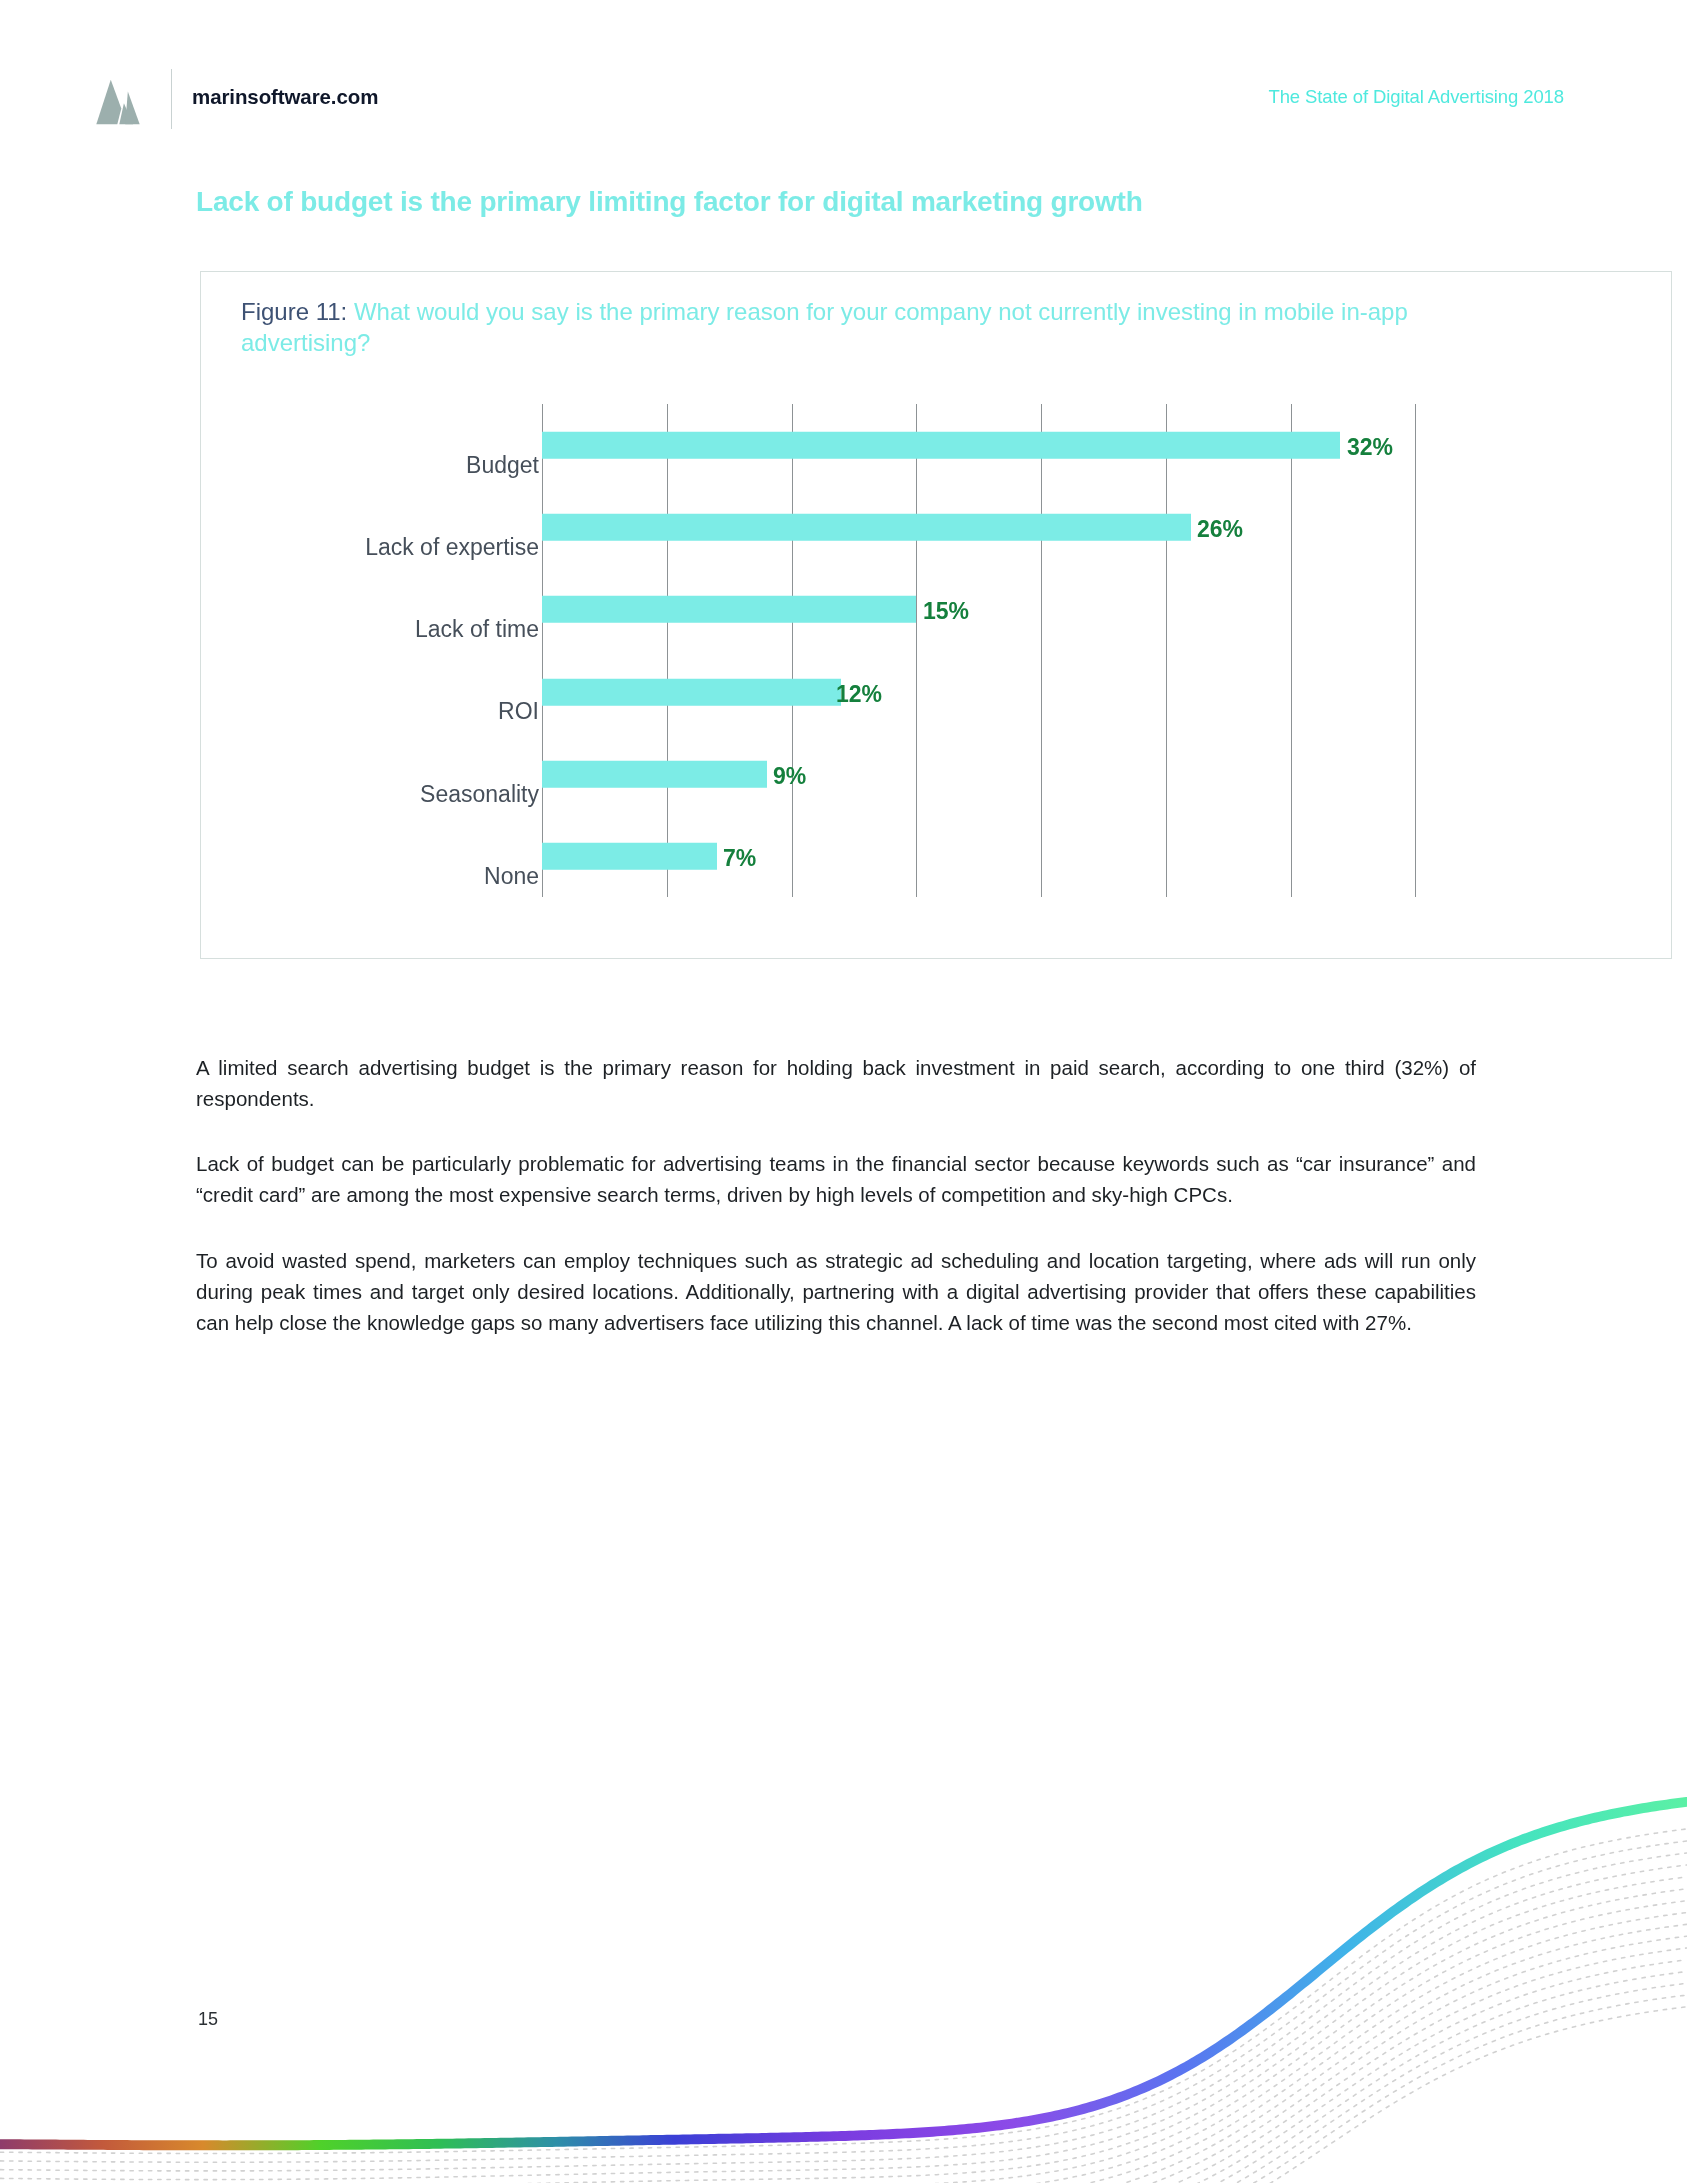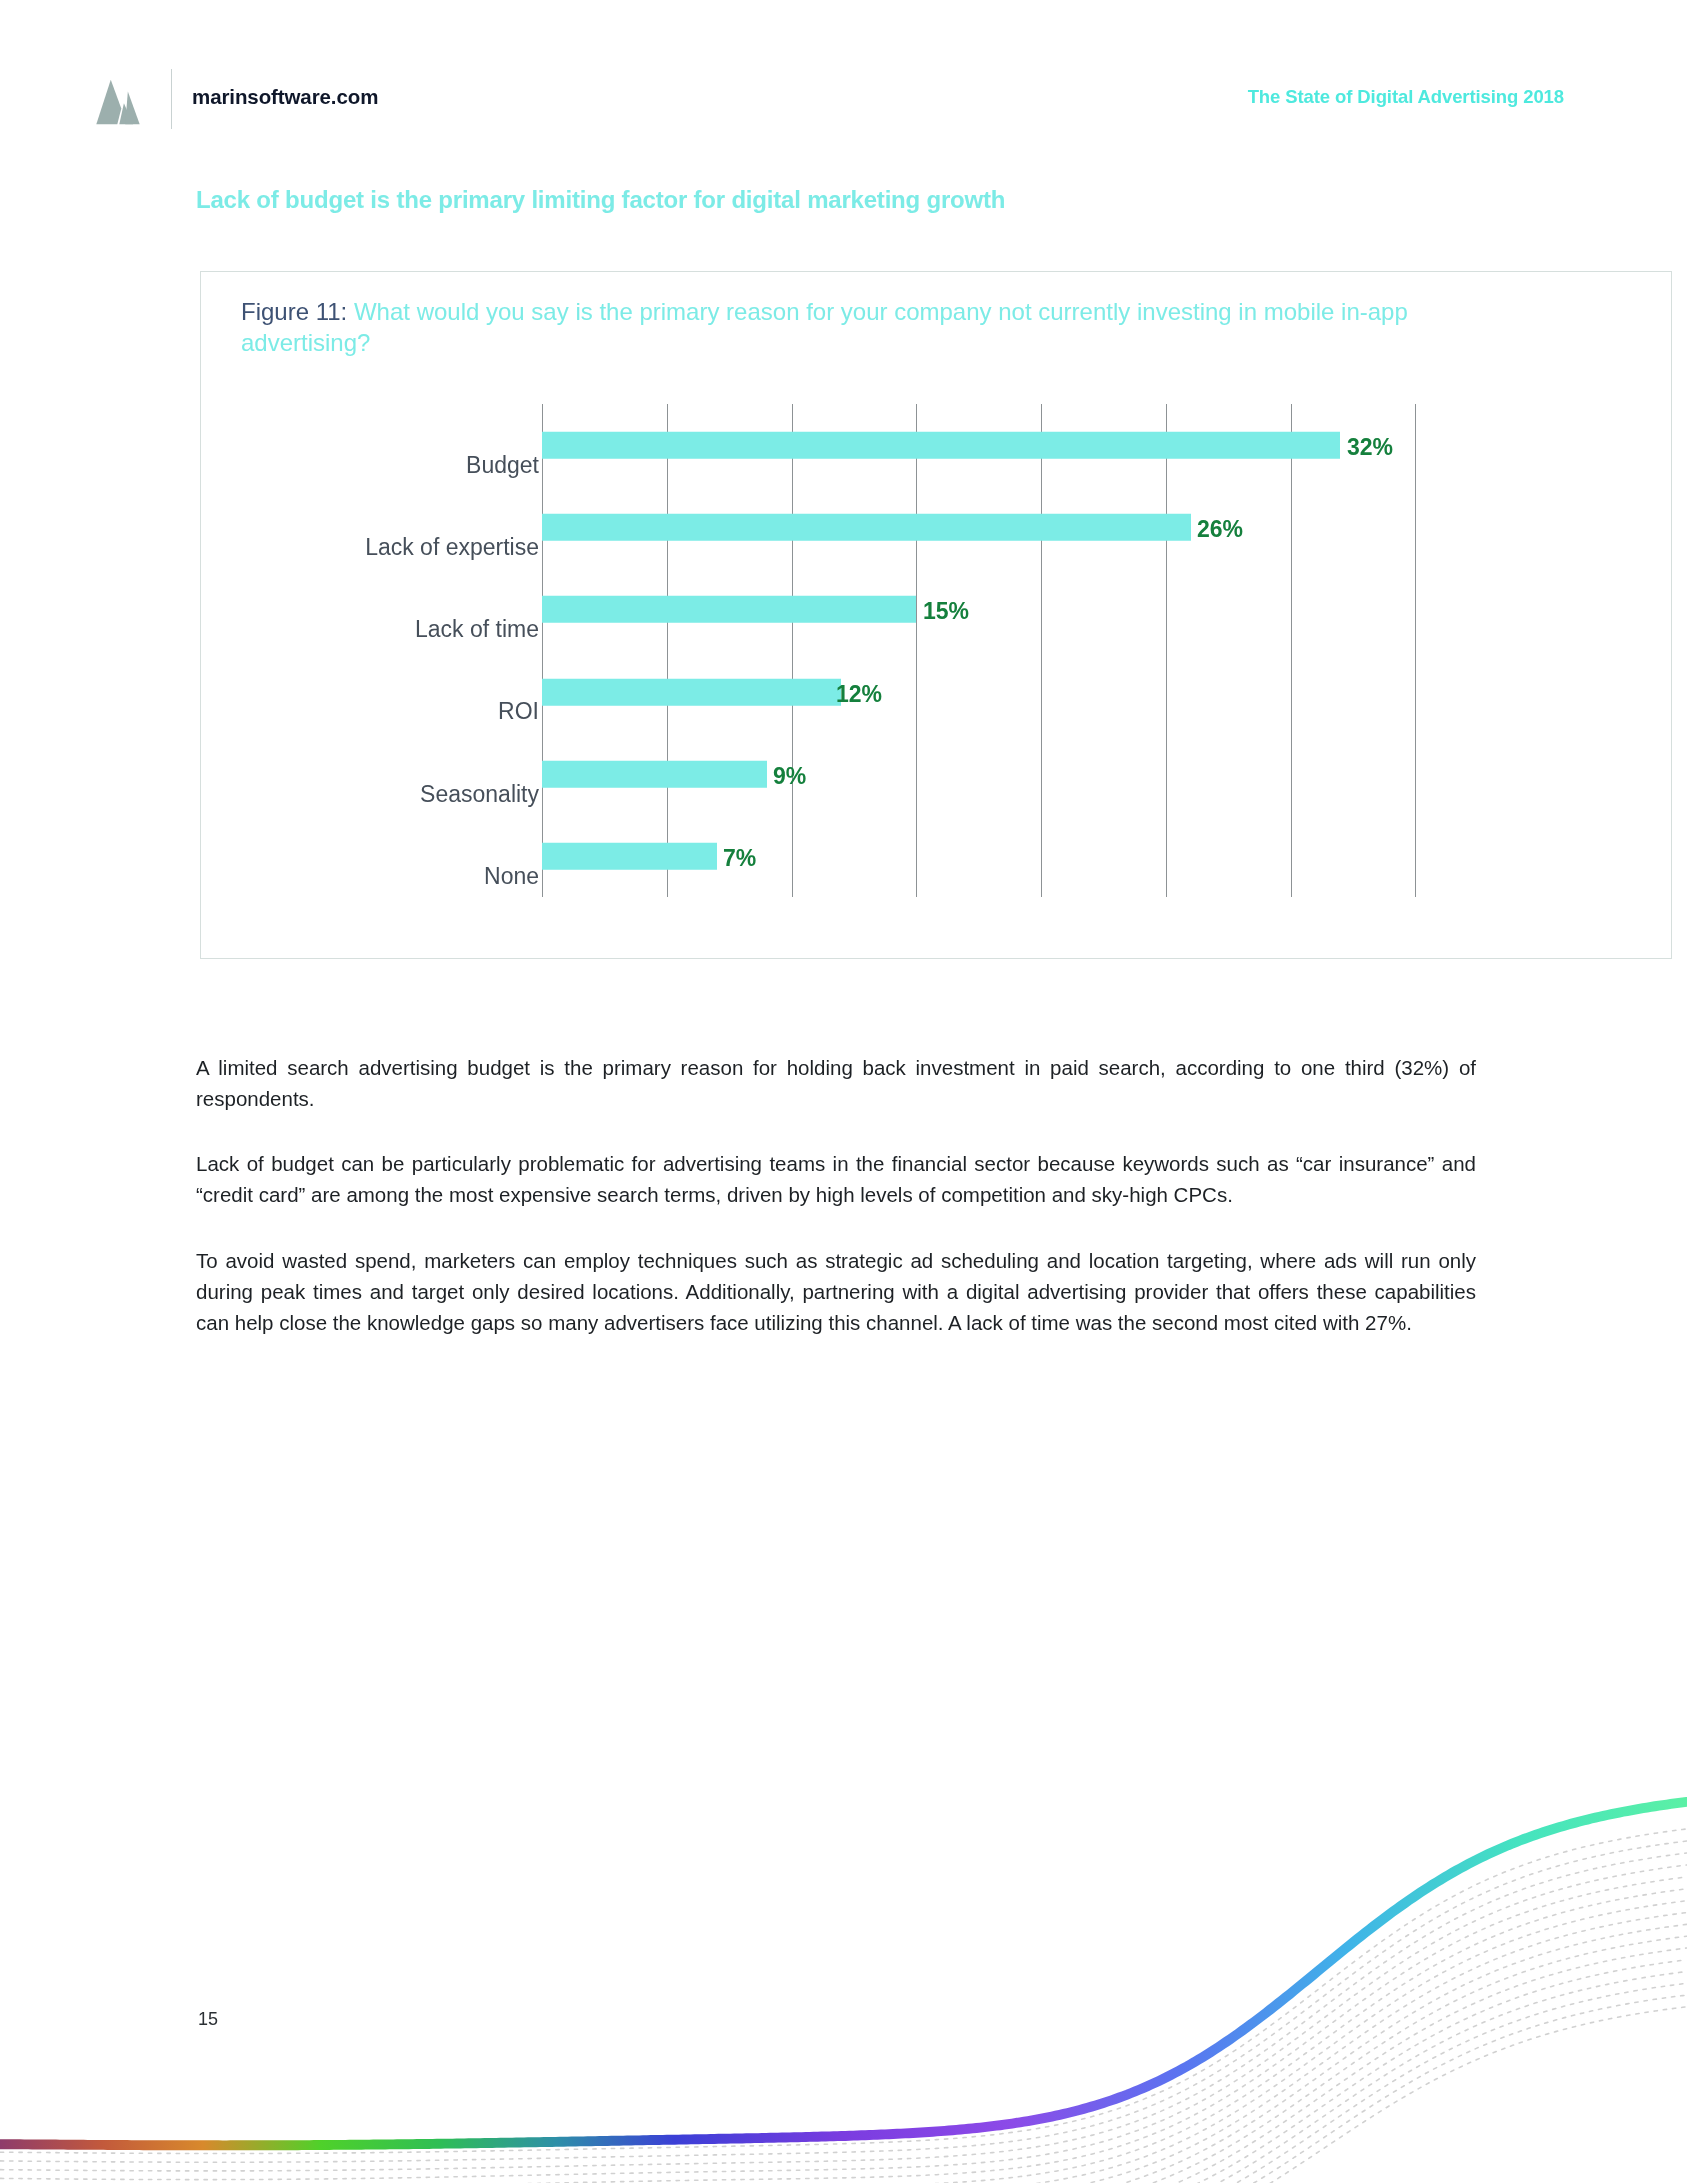--- a/index.html
+++ b/index.html
@@ -22,28 +22,28 @@
     position:absolute;left:171px;top:69px;width:1.3px;height:60px;
     background:#c9d2d2;
   }
   .site-name{
     position:absolute;left:192px;top:85px;
     font-size:20.5px;font-weight:bold;color:#0f172a;
     letter-spacing:-0.1px;white-space:nowrap;
   }
   .report-title{
     position:absolute;right:123px;top:86px;
-    font-size:18.5px;font-weight:bold;color:#4EE9DE;
+    font-size:18.5px;font-weight:normal;color:#4EE9DE;
     letter-spacing:-0.1px;white-space:nowrap;
   }
 
   
   .section-heading{
     position:absolute;left:196px;top:186px;
-    font-size:24px;font-weight:bold;color:#7CEBE6;
+    font-size:28px;font-weight:bold;color:#7CEBE6;
     letter-spacing:-0.2px;white-space:nowrap;
   }
 
   
   .figure-card{
     position:absolute;left:200px;top:271px;
     width:1472px;height:688px;
     border:1.3px solid #d6dfdd;
     background:#ffffff;
     box-sizing:border-box;

